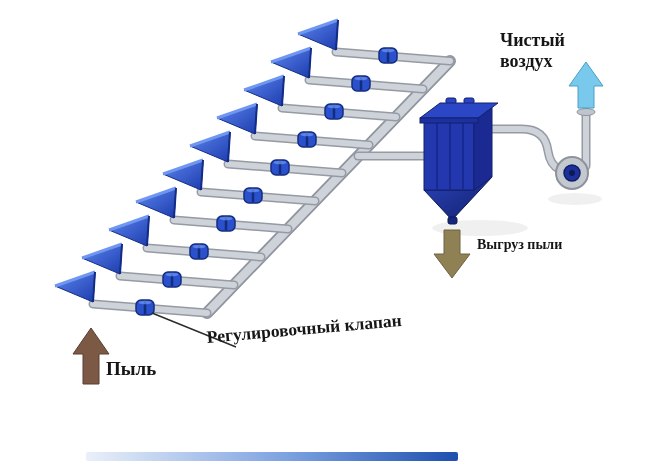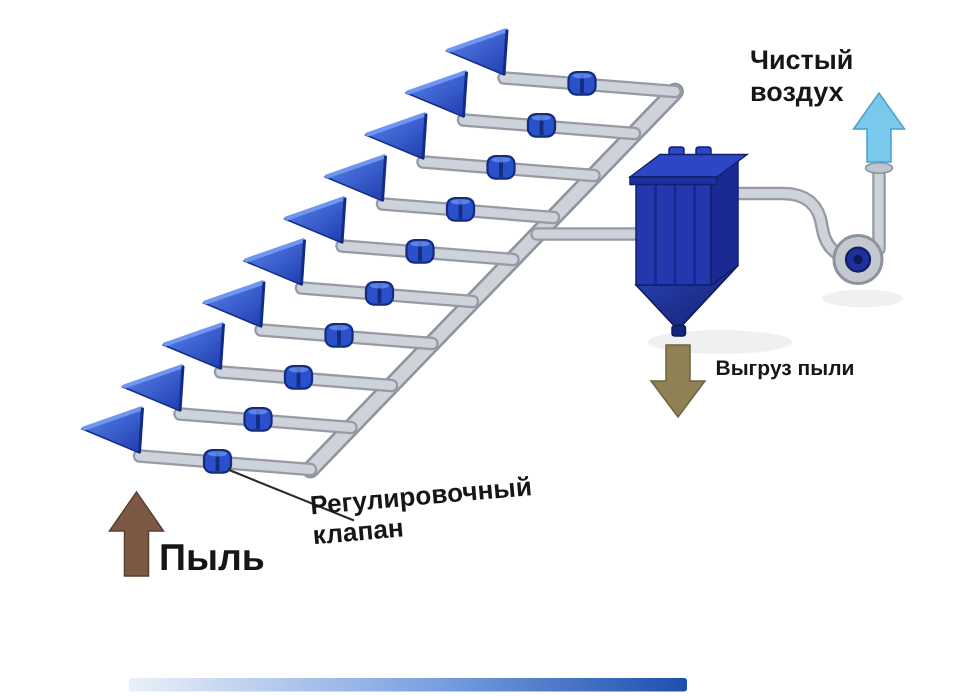--- a/index.html
+++ b/index.html
@@ -1,30 +1,30 @@
 <!DOCTYPE html>
 <html><head>
 <meta charset="utf-8">
 <style>
   html,body{margin:0;padding:0;background:#fff;}
   .stage{
     position:relative;width:650px;height:464px;background:#ffffff;
-    overflow:hidden;font-family:Liberation Sans, sans-serif;
+    overflow:hidden;font-family:Liberation Serif, serif;
   }
   .stage svg{position:absolute;left:0;top:0;}
   
   .pipe-outer{fill:none;stroke:#959aa5;stroke-width:9;stroke-linecap:round;stroke-linejoin:round;}
   .pipe-inner{fill:none;stroke:#ced2d9;stroke-width:6;stroke-linecap:round;stroke-linejoin:round;}
   .main-outer{fill:none;stroke:#8f949f;stroke-width:12;stroke-linecap:round;stroke-linejoin:round;}
   .main-inner{fill:none;stroke:#ced2d9;stroke-width:8.5;stroke-linecap:round;stroke-linejoin:round;}
   
   .lbl{position:absolute;color:#161616;font-weight:700;}
   .lbl-clean-air{left:500px;top:30px;width:95px;font-size:18px;line-height:1.15;}
   .lbl-discharge{left:477px;top:237px;font-size:14px;white-space:nowrap;}
-  .lbl-dust{left:106px;top:358px;font-size:25px;}
+  .lbl-dust{left:106px;top:358px;font-size:19px;}
   .lbl-valve{
     left:206px;top:328px;width:196px;font-size:17.5px;font-weight:600;line-height:1.12;
     transform:rotate(-5deg);transform-origin:left top;
   }
   .bottom-strip{
     position:absolute;left:86px;top:452px;width:372px;height:9px;border-radius:2px;
     background:linear-gradient(90deg,#eaf0f9 0%,#7aa0e0 55%,#1d4fae 100%);
   }
 </style>
 </head>

